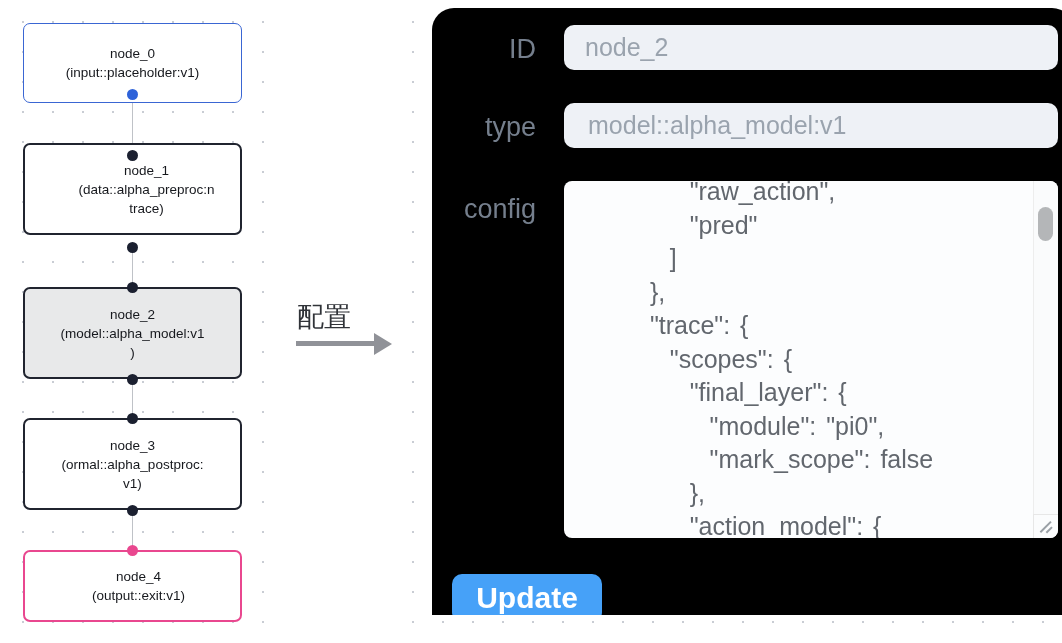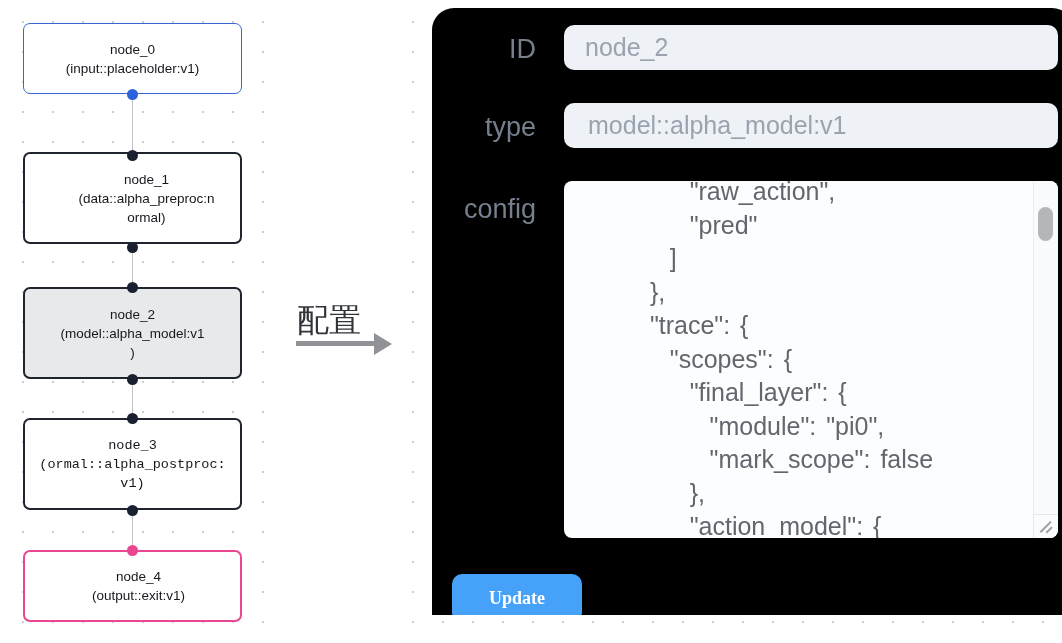--- a/index.html
+++ b/index.html
@@ -17,39 +17,39 @@
 
   
   .node {
     position: absolute; left: 23px; width: 219px;
     background: #ffffff; border: 2px solid #20242f; border-radius: 7px;
     display: flex; flex-direction: column; align-items: center; justify-content: center;
     text-align: center; color: #16181d; font-size: 13.5px; line-height: 19px; font-weight: 500;
     z-index: 2;
   }
   .node-line { white-space: pre; }
-  #node-0 { top: 23px;  height: 71px; border: 1.5px solid #3a66d3; }
-  #node-1 { top: 152px; height: 92px; padding-left: 28px; }
+  #node-0 { top: 23px;  height: 80px; border: 1.5px solid #3a66d3; }
+  #node-1 { top: 143px; height: 92px; padding-left: 28px; }
   #node-2 { top: 287px; height: 92px; border-width: 2.5px; background: #e8e9ea; }
-  #node-3 { top: 418px; height: 92px; font-family: Liberation Mono, monospace; }
+  #node-3 { top: 418px; height: 92px; }
   #node-4 { top: 550px; height: 72px; border: 2px solid #e9478f; padding-left: 12px; }
 
   .edge { position: absolute; left: 131.5px; width: 1.5px; background: #bfc2c7; z-index: 1; }
   #edge-0 { top: 94px;  height: 61px; }
   #edge-1 { top: 247px; height: 40px; }
   #edge-2 { top: 379px; height: 39px; }
   #edge-3 { top: 510px; height: 40px; }
 
   .port { position: absolute; left: 127px; width: 11px; height: 11px; border-radius: 50%;
     background: #1b2030; z-index: 3; }
   .port.blue { background: #2e62d9; }
   .port.pink { background: #e9478f; }
 
   
-  #annotation-label { position: absolute; left: 297px; top: 299px; font-size: 32px;
+  #annotation-label { position: absolute; left: 297px; top: 299px; font-size: 27px;
     color: #303338; font-weight: 500; z-index: 4; }
   #arrow-line { position: absolute; left: 296px; top: 341px; width: 79px; height: 5px;
     background: #909298; z-index: 4; }
   #arrow-head { position: absolute; left: 374px; top: 332.5px; width: 0; height: 0;
     border-left: 18px solid #909298; border-top: 11px solid transparent;
     border-bottom: 11px solid transparent; z-index: 4; }
 
   
   #config-panel { position: absolute; left: 408px; top: 8px; width: 642px; height: 607px;
     background: #000000; border-radius: 22px 22px 0 0; overflow: hidden; z-index: 5; margin-left: 24px; }
@@ -76,43 +76,43 @@
   #scrollbar-track { position: absolute; right: 0; top: 0; width: 25px; bottom: 24px;
     background: #fafbfc; border-left: 1px solid #ededed; }
   #scrollbar-thumb { position: absolute; right: 5px; top: 26px; width: 15px; height: 34px;
     border-radius: 8px; background: #b4b6b8; }
   #resize-corner { position: absolute; right: 0; bottom: 0; width: 25px; height: 24px;
     background: #fbfcfd; border-left: 1px solid #e7e7e7; border-top: 1px solid #e7e7e7; }
   .grip { position: absolute; height: 1.5px; background: #9aa0a6; transform: rotate(-45deg); }
   .grip.g1 { width: 15px; left: 4px; top: 11px; }
   .grip.g2 { width: 8px;  left: 11px; top: 14px; }
 
-  #update-button { position: absolute; left: 20px; top: 566px; width: 130px; height: 48px;
+  #update-button { position: absolute; left: 20px; top: 566px; width: 150px; height: 48px;
     background: #46a1f8; border: none; border-radius: 10px; color: #ffffff;
-    font-size: 18px; font-weight: 600; font-family: Liberation Serif, serif;
+    font-size: 30px; font-weight: 600; font-family: Liberation Sans, sans-serif;
     display: flex; align-items: center; justify-content: center; cursor: pointer; }
 </style>
 </head>
 <body>
 
 <div id="left-canvas" class="dots">
 
   <div class="edge" id="edge-0"></div>
   <div class="edge" id="edge-1"></div>
   <div class="edge" id="edge-2"></div>
   <div class="edge" id="edge-3"></div>
 
   <div class="node" id="node-0">
     <div class="node-line">node_0</div>
     <div class="node-line">(input::placeholder:v1)</div>
   </div>
   <div class="node" id="node-1">
     <div class="node-line">node_1</div>
     <div class="node-line">(data::alpha_preproc:n</div>
-    <div class="node-line">ormal)</div>
+    <div class="node-line">trace)</div>
   </div>
   <div class="node" id="node-2">
     <div class="node-line">node_2</div>
     <div class="node-line">(model::alpha_model:v1</div>
     <div class="node-line">)</div>
   </div>
   <div class="node" id="node-3">
     <div class="node-line">node_3</div>
     <div class="node-line">(ormal::alpha_postproc:</div>
     <div class="node-line">v1)</div>

